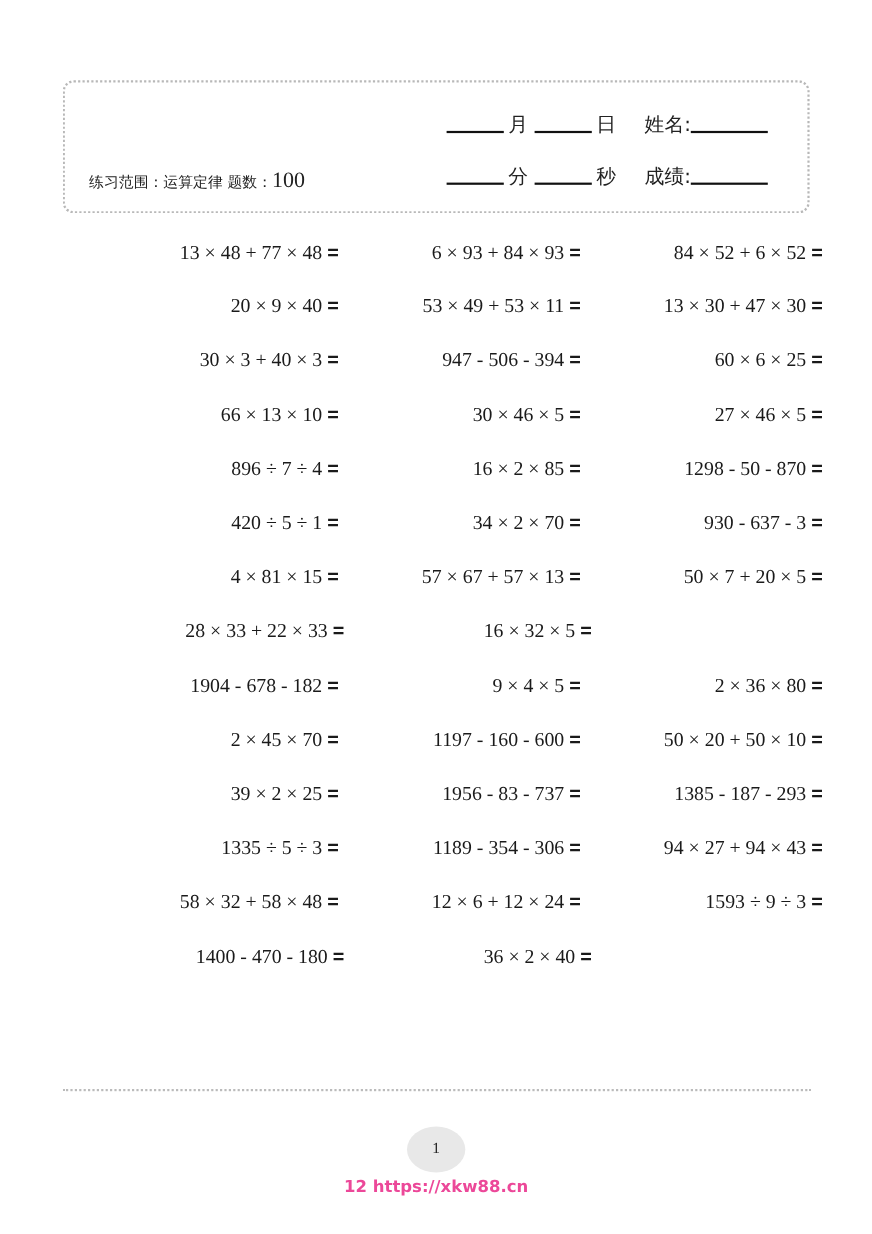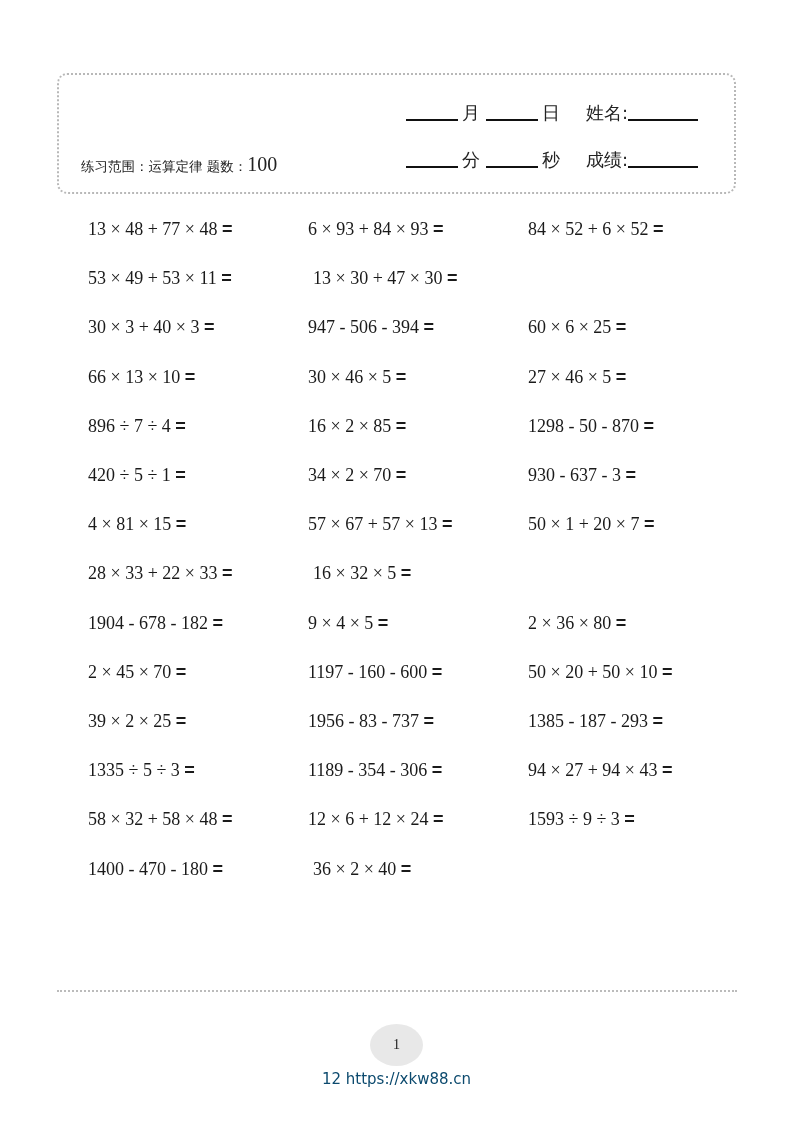--- a/index.html
+++ b/index.html
@@ -12,30 +12,30 @@
   .row1 { left: 347px; top: 26px; }
   .row2 { left: 347px; top: 73px; }
   .blank { display: inline-block; border-bottom: 2px solid #111; height: 1px; margin-bottom: 4px; }
   .b-short { width: 52px; }
   .b-long { width: 70px; }
   .unit { margin: 0 6px 0 4px; }
   .label { margin-left: 20px; }
   .scope { position: absolute; left: 22px; top: 78px; font-family: "DejaVu Sans", sans-serif; font-size: 13.5px; color: #222; }
   .scope .num { font-family: "Liberation Serif", serif; font-size: 20px; }
   .problems { position: absolute; left: 88px; top: 205px; width: 660px; }
-  .prow { display: flex; height: 49.2px; align-items: center; }
+  .prow { display: flex; height: 49.2px; align-items: center; text-align: right; }
   .prob { width: 225px; font-size: 18px; white-space: nowrap; }
   .prob .eq { font-family: "Liberation Sans", sans-serif; font-weight: bold; }
   .divider { position: absolute; left: 57px; top: 990px; width: 680px; border-top: 2px dotted #bbbbbb; }
   .page-badge {
     position: absolute; left: 370px; top: 1024px; width: 53px; height: 42px; border-radius: 50%;
     background: #e8e8e8; display: flex; align-items: center; justify-content: center;
     font-size: 14px; color: #222;
   }
-  .watermark { position: absolute; left: 0; width: 793px; top: 1070px; text-align: center; font-family: "DejaVu Sans", sans-serif; font-size: 15px; color: #0c4a6e; }
+  .watermark { position: absolute; left: 0; width: 793px; top: 1070px; text-align: center; font-family: "DejaVu Sans", sans-serif; font-size: 15px; color: #ec4899; font-weight: bold; }
 </style>
 </head>
 <body>
 
 <div class="header-box">
   <div class="row row1">
     <span class="blank b-short"></span>
     <span class="unit">月</span>
     <span class="blank b-short"></span>
     <span class="unit">日</span>
@@ -55,20 +55,21 @@
   </div>
 </div>
 
 <div class="problems" id="problems">
     <div class="prow">
       <div class="prob"><span>13 × 48 + 77 × 48</span> <span class="eq">=</span></div>
       <div class="prob"><span>6 × 93 + 84 × 93</span> <span class="eq">=</span></div>
       <div class="prob"><span>84 × 52 + 6 × 52</span> <span class="eq">=</span></div>
     </div>
     <div class="prow">
+      <div class="prob"><span>20 × 9 × 40</span> <span class="eq">=</span></div>
       <div class="prob"><span>53 × 49 + 53 × 11</span> <span class="eq">=</span></div>
       <div class="prob"><span>13 × 30 + 47 × 30</span> <span class="eq">=</span></div>
     </div>
     <div class="prow">
       <div class="prob"><span>30 × 3 + 40 × 3</span> <span class="eq">=</span></div>
       <div class="prob"><span>947 - 506 - 394</span> <span class="eq">=</span></div>
       <div class="prob"><span>60 × 6 × 25</span> <span class="eq">=</span></div>
     </div>
     <div class="prow">
       <div class="prob"><span>66 × 13 × 10</span> <span class="eq">=</span></div>
@@ -81,21 +82,21 @@
       <div class="prob"><span>1298 - 50 - 870</span> <span class="eq">=</span></div>
     </div>
     <div class="prow">
       <div class="prob"><span>420 ÷ 5 ÷ 1</span> <span class="eq">=</span></div>
       <div class="prob"><span>34 × 2 × 70</span> <span class="eq">=</span></div>
       <div class="prob"><span>930 - 637 - 3</span> <span class="eq">=</span></div>
     </div>
     <div class="prow">
       <div class="prob"><span>4 × 81 × 15</span> <span class="eq">=</span></div>
       <div class="prob"><span>57 × 67 + 57 × 13</span> <span class="eq">=</span></div>
-      <div class="prob"><span>50 × 1 + 20 × 7</span> <span class="eq">=</span></div>
+      <div class="prob"><span>50 × 7 + 20 × 5</span> <span class="eq">=</span></div>
     </div>
     <div class="prow">
       <div class="prob"><span>28 × 33 + 22 × 33</span> <span class="eq">=</span></div>
       <div class="prob"><span>16 × 32 × 5</span> <span class="eq">=</span></div>
     </div>
     <div class="prow">
       <div class="prob"><span>1904 - 678 - 182</span> <span class="eq">=</span></div>
       <div class="prob"><span>9 × 4 × 5</span> <span class="eq">=</span></div>
       <div class="prob"><span>2 × 36 × 80</span> <span class="eq">=</span></div>
     </div>

